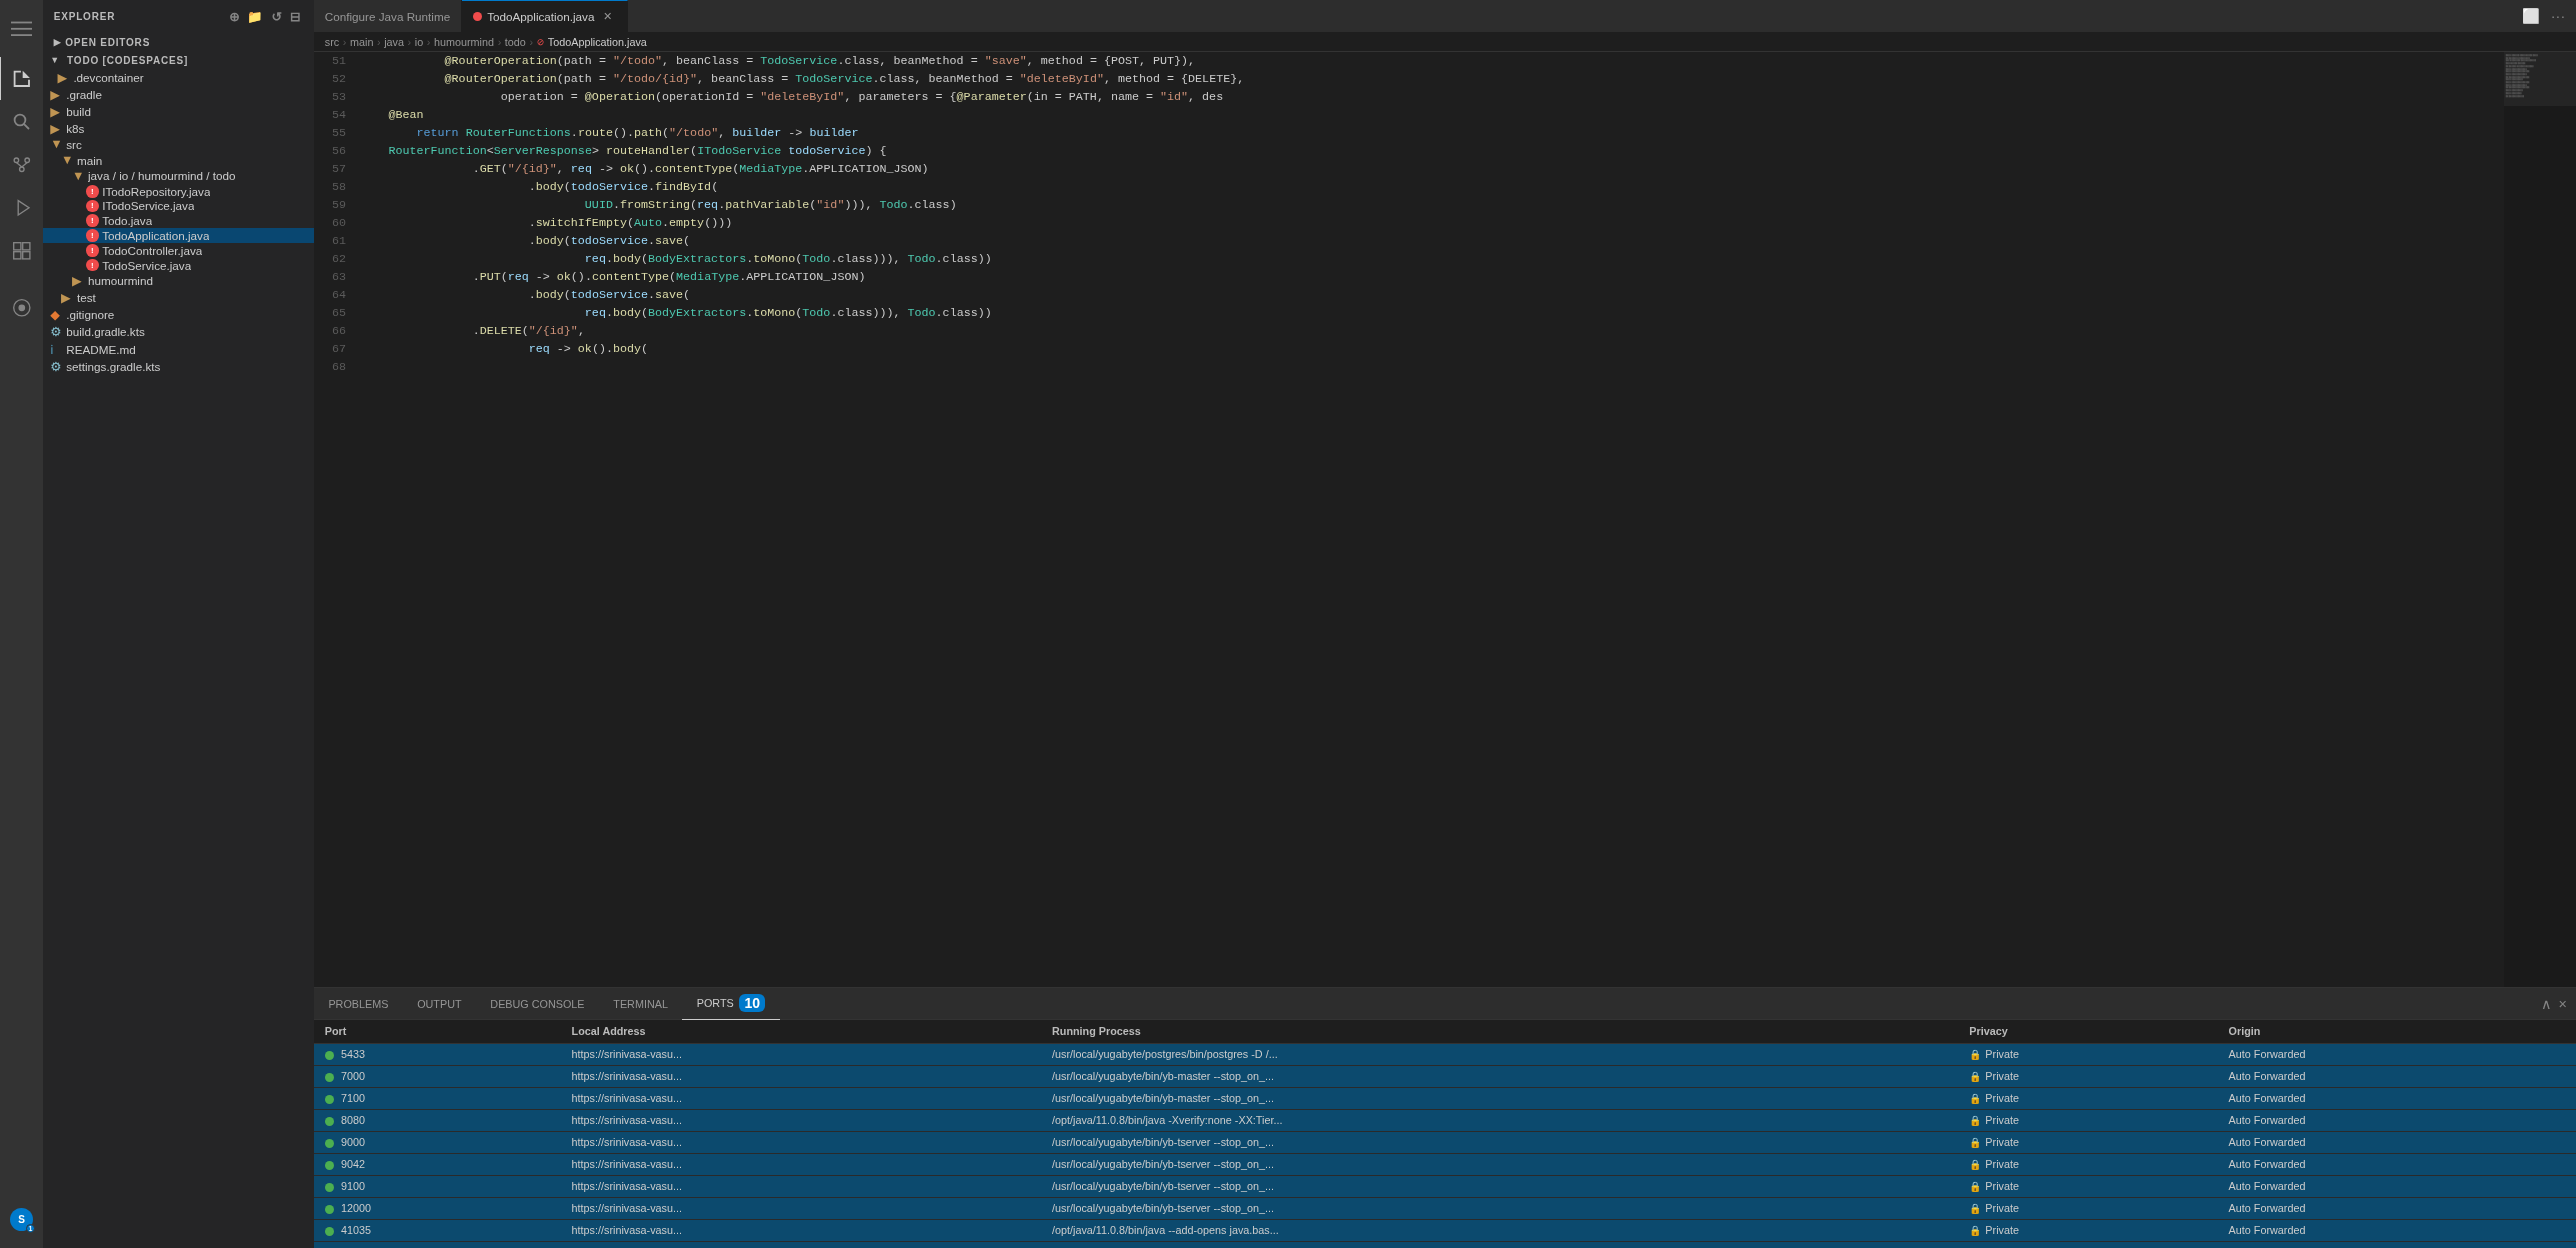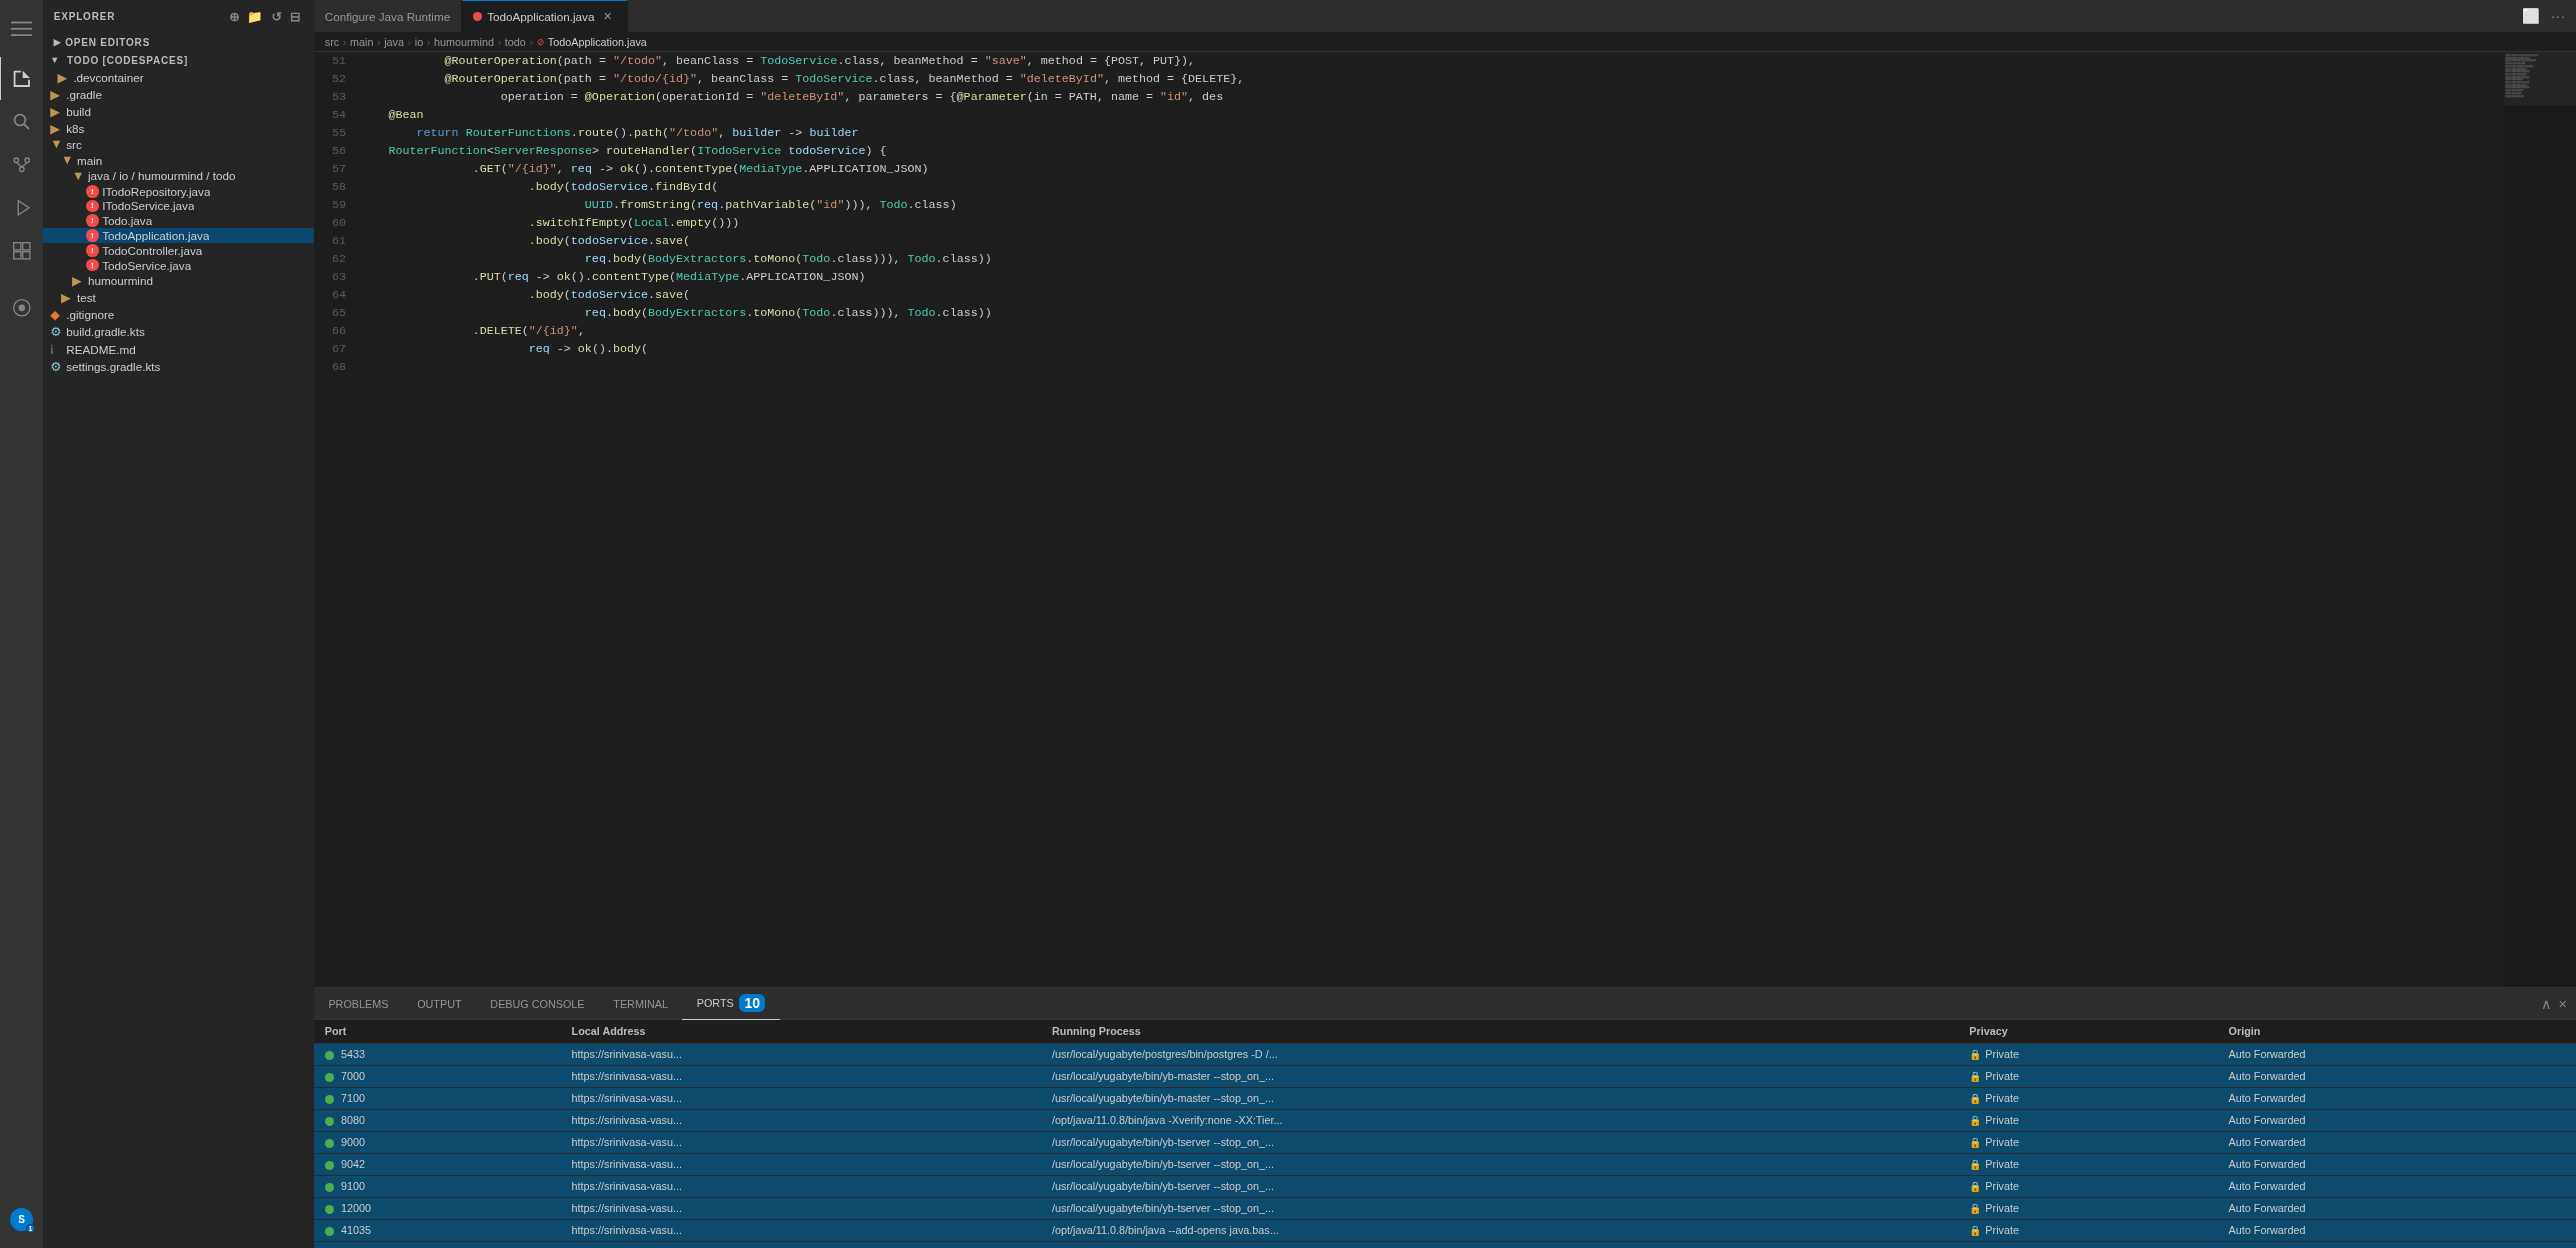--- a/index.html
+++ b/index.html
@@ -680,21 +680,21 @@
             <div class="code-line">
               <span class="plain">                .<span class="fn">GET</span>(<span class="str">"/{id}"</span>, <span class="var">req</span> -&gt; <span class="fn">ok</span>().<span class="fn">contentType</span>(<span class="cls">MediaType</span>.APPLICATION_JSON)</span>
             </div>
             <div class="code-line">
               <span class="plain">                        .<span class="fn">body</span>(<span class="var">todoService</span>.<span class="fn">findById</span>(</span>
             </div>
             <div class="code-line">
               <span class="plain">                                <span class="cls">UUID</span>.<span class="fn">fromString</span>(<span class="var">req</span>.<span class="fn">pathVariable</span>(<span class="str">"id"</span>))), <span class="cls">Todo</span>.class)</span>
             </div>
             <div class="code-line">
-              <span class="plain">                        .<span class="fn">switchIfEmpty</span>(<span class="cls">Local</span>.<span class="fn">empty</span>()))</span>
+              <span class="plain">                        .<span class="fn">switchIfEmpty</span>(<span class="cls">Auto</span>.<span class="fn">empty</span>()))</span>
             </div>
             <div class="code-line">
               <span class="plain">                        .<span class="fn">body</span>(<span class="var">todoService</span>.<span class="fn">save</span>(</span>
             </div>
             <div class="code-line">
               <span class="plain">                                <span class="var">req</span>.<span class="fn">body</span>(<span class="cls">BodyExtractors</span>.<span class="fn">toMono</span>(<span class="cls">Todo</span>.class))), <span class="cls">Todo</span>.class))</span>
             </div>
             <div class="code-line">
               <span class="plain">                .<span class="fn">PUT</span>(<span class="var">req</span> -&gt; <span class="fn">ok</span>().<span class="fn">contentType</span>(<span class="cls">MediaType</span>.APPLICATION_JSON)</span>
             </div>

